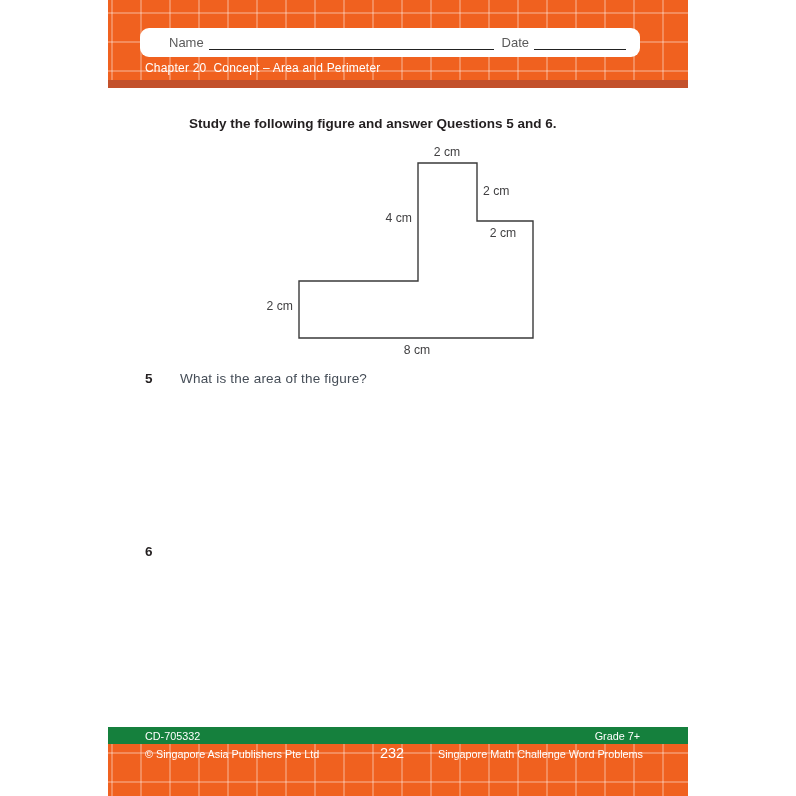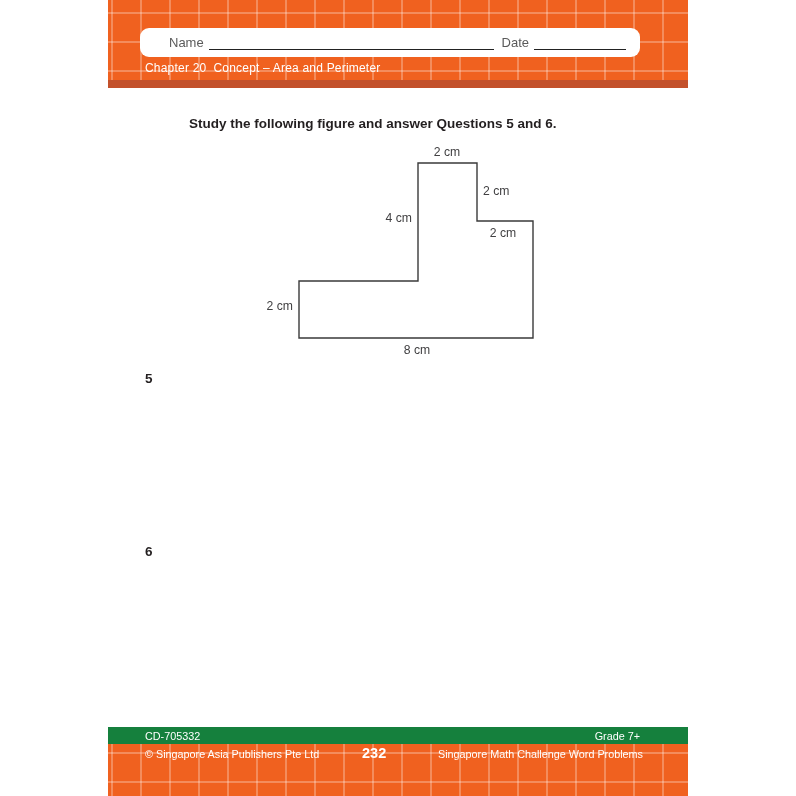--- a/index.html
+++ b/index.html
@@ -70,21 +70,21 @@
     background-image:
       linear-gradient(rgba(255,255,255,.27) 2px, transparent 2px),
       linear-gradient(90deg, rgba(255,255,255,.27) 2px, transparent 2px);
     background-size: 29px 29px;
     background-position: 3px 8px;
     color: #ffffff;
   }
   .copyright  { position: absolute; left: 37px;  top: 4px;  font-size: 10.8px; }
   .series     { position: absolute; right: 45px; top: 4px;  font-size: 10.8px; }
   .pagenumber { position: absolute; left: 254px; top: 1px; width: 60px;
-                font-size: 14.5px; font-weight: bold; }
+                text-align: center; font-size: 14.5px; font-weight: normal; }
 </style>
 </head>
 <body>
 
 <div class="band header">
   <div class="namedate-box">
     <span>Name</span>
     <span class="write-line name-line"></span>
     <span>Date</span>
     <span class="write-line date-line"></span>
@@ -102,20 +102,21 @@
     <text x="233" y="55" text-anchor="start">2 cm</text>
     <text x="162" y="82" text-anchor="end">4 cm</text>
     <text x="253" y="97" text-anchor="middle">2 cm</text>
     <text x="43" y="170" text-anchor="end">2 cm</text>
     <text x="167" y="214" text-anchor="middle">8 cm</text>
   </svg>
 </div>
 
 <div class="question q5">
   <span class="q-num">5</span>
+  <span class="q-text">What is the area of the figure?</span>
 </div>
 
 <div class="question q6">
   <span class="q-num">6</span>
 </div>
 
 <div class="band footer-bar">
   <span>CD-705332</span>
   <span>Grade 7+</span>
 </div>

